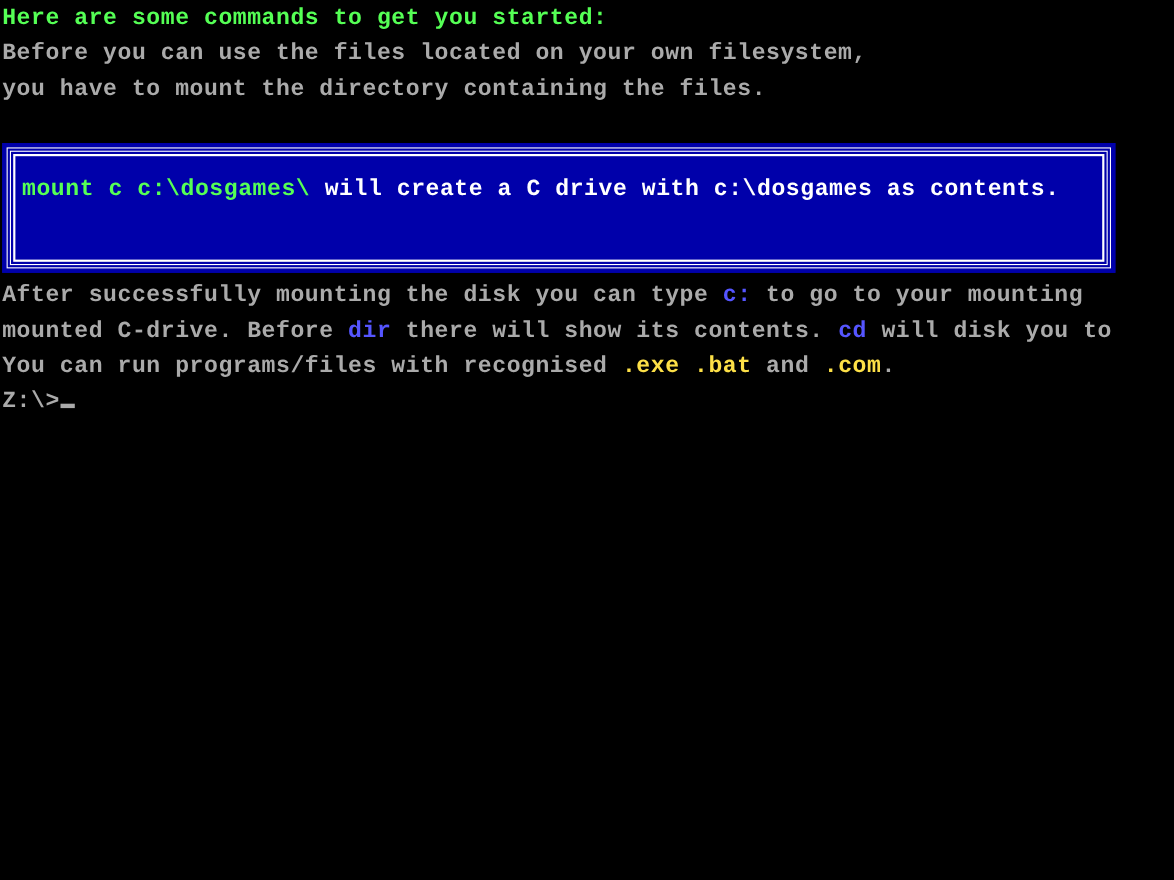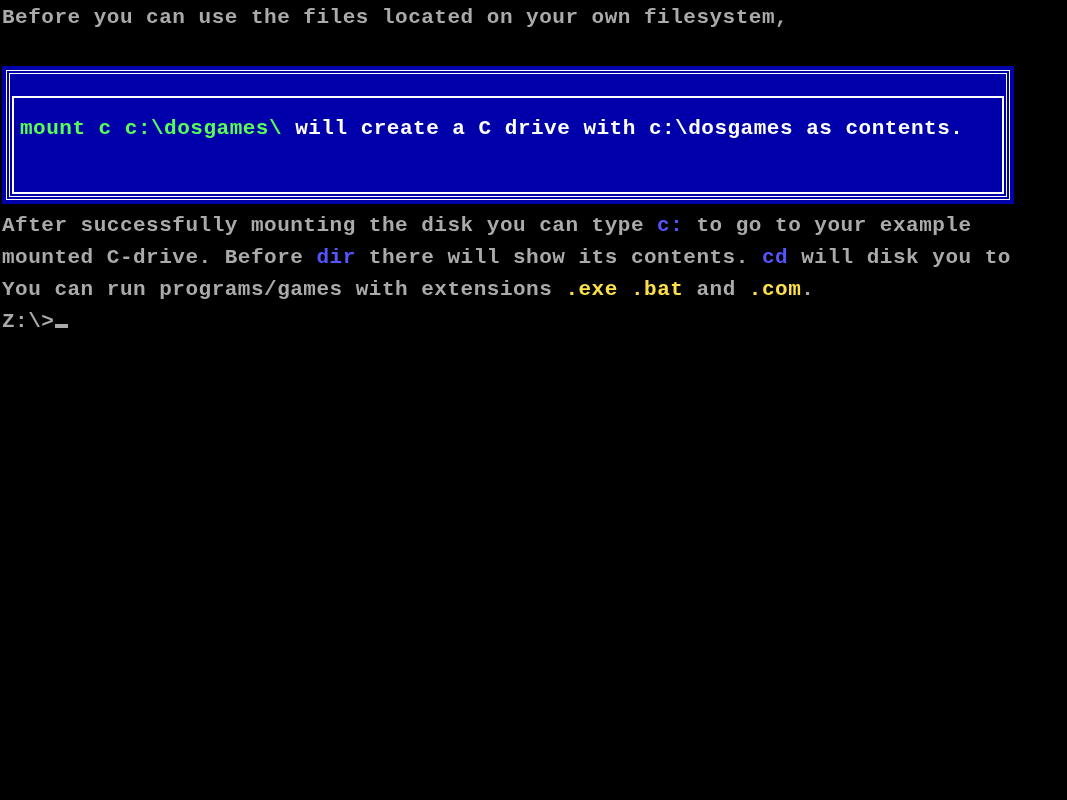--- a/index.html
+++ b/index.html
@@ -36,21 +36,20 @@
     margin-bottom: 6px;
     width: 1004px;
   }
   .box-border1 {
     border: 4px double #ffffff;
     padding: 2px;
   }
   .box-border2 {
     border: 2px solid #ffffff;
     padding: 14px 6px 12px 6px;
-    margin-top: 20px;
   }
   .box-line {
     color: #ffffff;
     line-height: 34px;
   }
   .box-gap {
     height: 34px;
   }
 
   .prompt-line {
@@ -65,40 +64,42 @@
     margin-left: 1px;
     animation: blink 1s step-start infinite;
   }
   @keyframes blink { 50% { opacity: 0; } }
 </style>
 </head>
 <body>
 
 <div class="screen">
 
+  <div class="green">Here are some commands to get you started:</div>
   <div class="gray">Before you can use the files located on your own filesystem,</div>
+  <div class="gray">you have to mount the directory containing the files.</div>
 
   <div class="box-outer">
     <div class="box-border1">
       <div class="box-border2">
         <div class="box-line">
           <span class="green">mount c c:\dosgames\</span><span class="white"> will create a C drive with c:\dosgames as contents.</span>
         </div>
         <div class="box-gap"></div>
       </div>
     </div>
   </div>
 
   <div>
-    <span class="gray">After successfully mounting the disk you can type </span><span class="blue">c:</span><span class="gray"> to go to your example</span>
+    <span class="gray">After successfully mounting the disk you can type </span><span class="blue">c:</span><span class="gray"> to go to your mounting</span>
   </div>
   <div>
     <span class="gray">mounted C-drive. Before </span><span class="blue">dir</span><span class="gray"> there will show its contents. </span><span class="blue">cd</span><span class="gray"> will disk you to</span>
   </div>
   <div>
-    <span class="gray">You can run programs/games with extensions </span><span class="red">.exe</span><span class="gray"> </span><span class="red">.bat</span><span class="gray"> and </span><span class="red">.com</span><span class="gray">.</span>
+    <span class="gray">You can run programs/files with recognised </span><span class="red">.exe</span><span class="gray"> </span><span class="red">.bat</span><span class="gray"> and </span><span class="red">.com</span><span class="gray">.</span>
   </div>
 
   <div class="prompt-line">
     <span>Z:\&gt;</span><span class="cursor"></span>
   </div>
 
 </div>
 
 </body></html>

